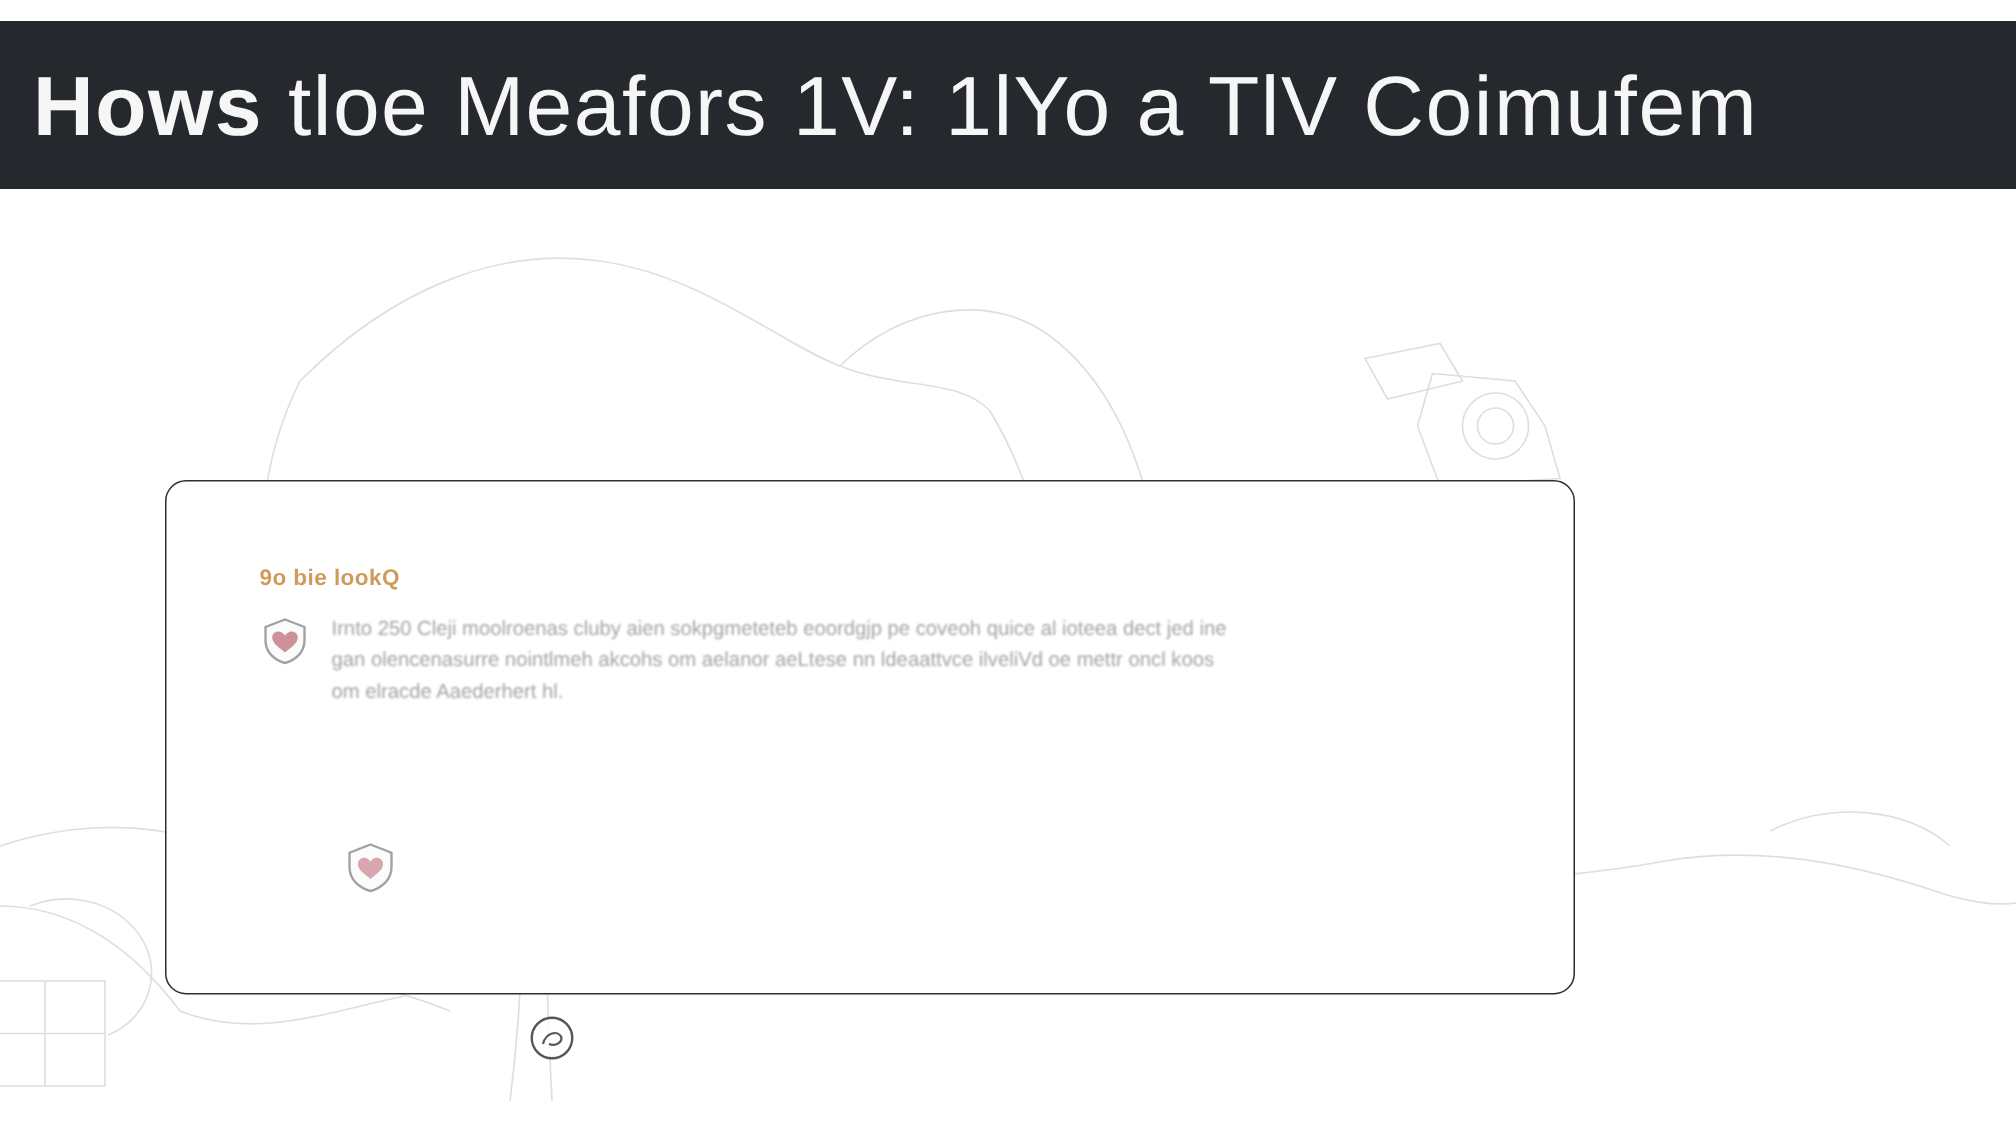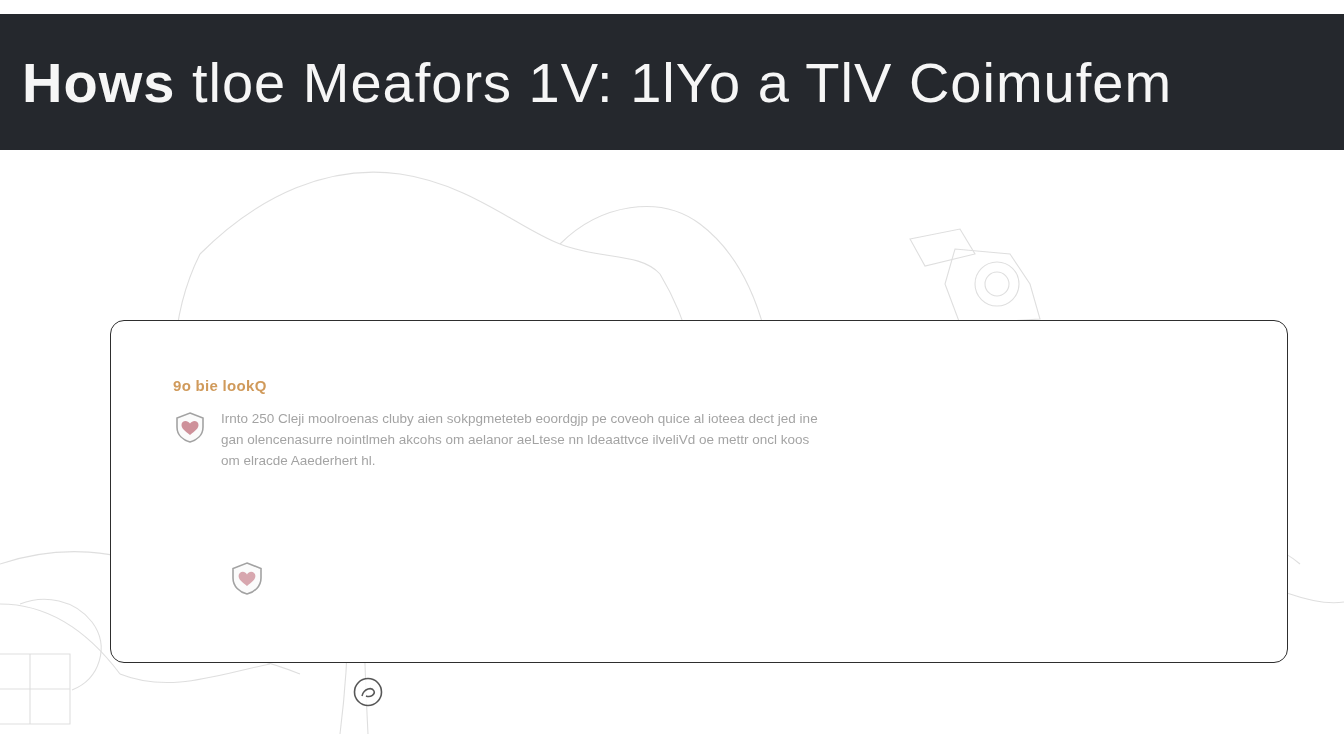--- a/index.html
+++ b/index.html
@@ -14,21 +14,21 @@
     position: relative;
     width: 1344px; height: 750px;
     background: #ffffff;
     overflow: hidden;
   }
 
   
   .banner {
     position: absolute;
     left: 0; top: 14px;
-    width: 1344px; height: 136px;
+    width: 1344px; height: 112px;
     background: #25282d;
     display: flex;
     align-items: center;
     padding-left: 22px;
     overflow: hidden;
   }
   .banner-title {
     color: #fdfdfd;
     font-size: 56px;
     letter-spacing: 1px;
@@ -45,21 +45,21 @@
     inset: 134px 0 0 0;
     width: 1344px; height: 616px;
     pointer-events: none;
   }
   .bg-art svg { display: block; }
 
   
   .card {
     position: absolute;
     left: 110px; top: 320px;
-    width: 1178px; height: 343px;
+    width: 940px; height: 343px;
     background: #ffffff;
     border: 1.6px solid #2e2e2e;
     border-radius: 14px;
     overflow: hidden;
   }
   .card-inner {
     position: relative;
     width: 100%; height: 100%;
     padding: 56px 44px 20px 62px;
     display: flex;

